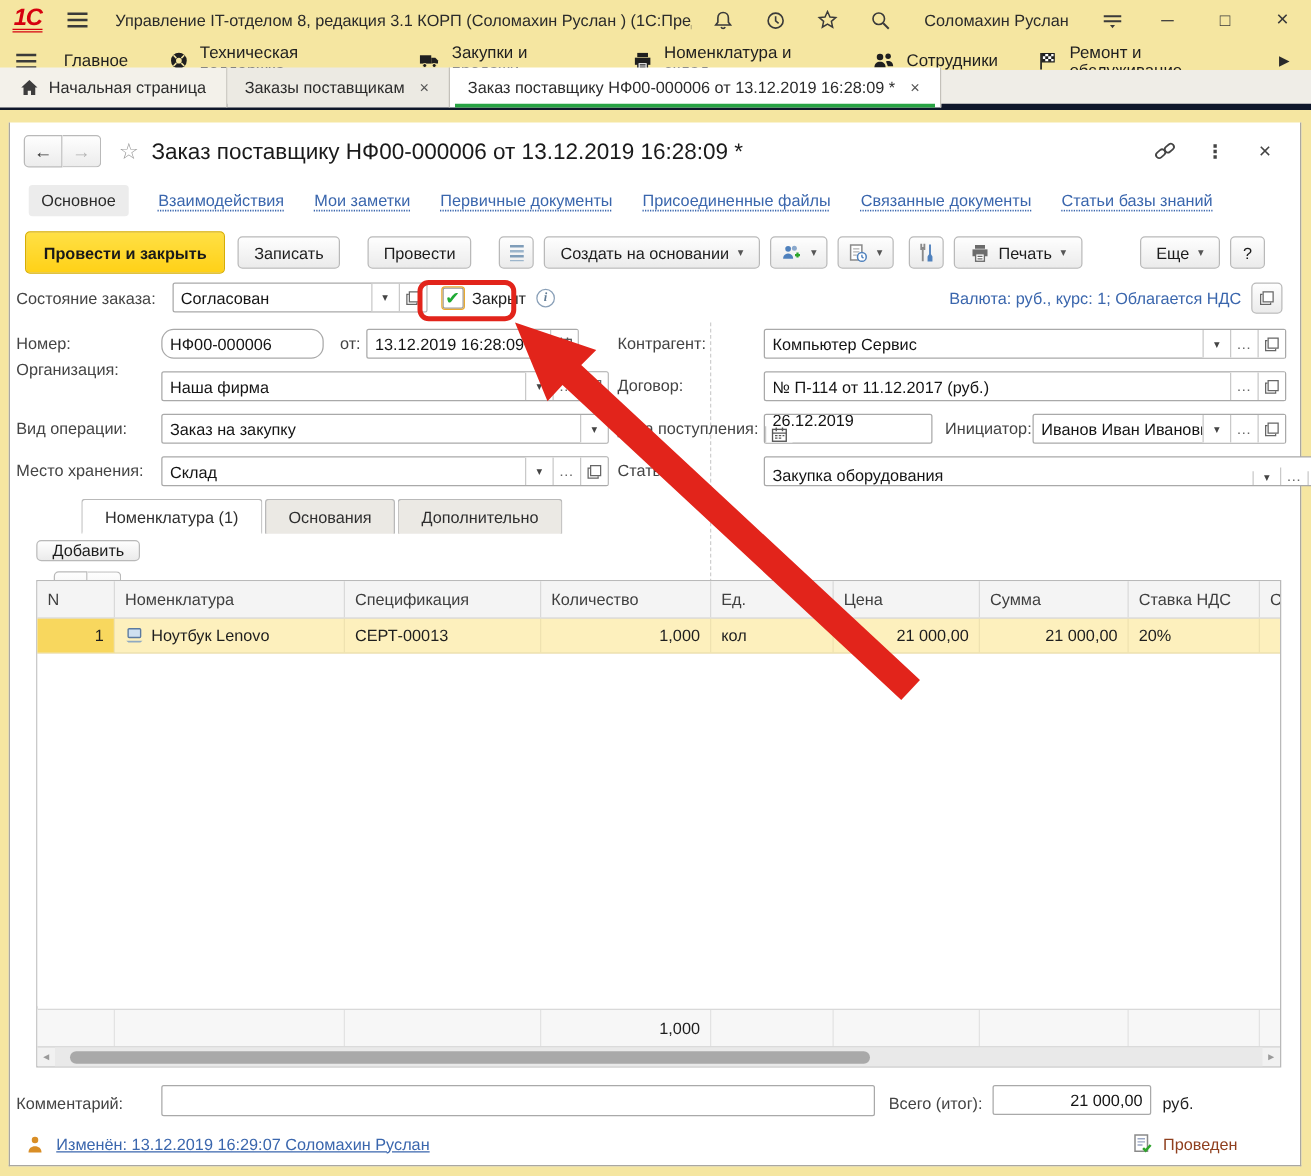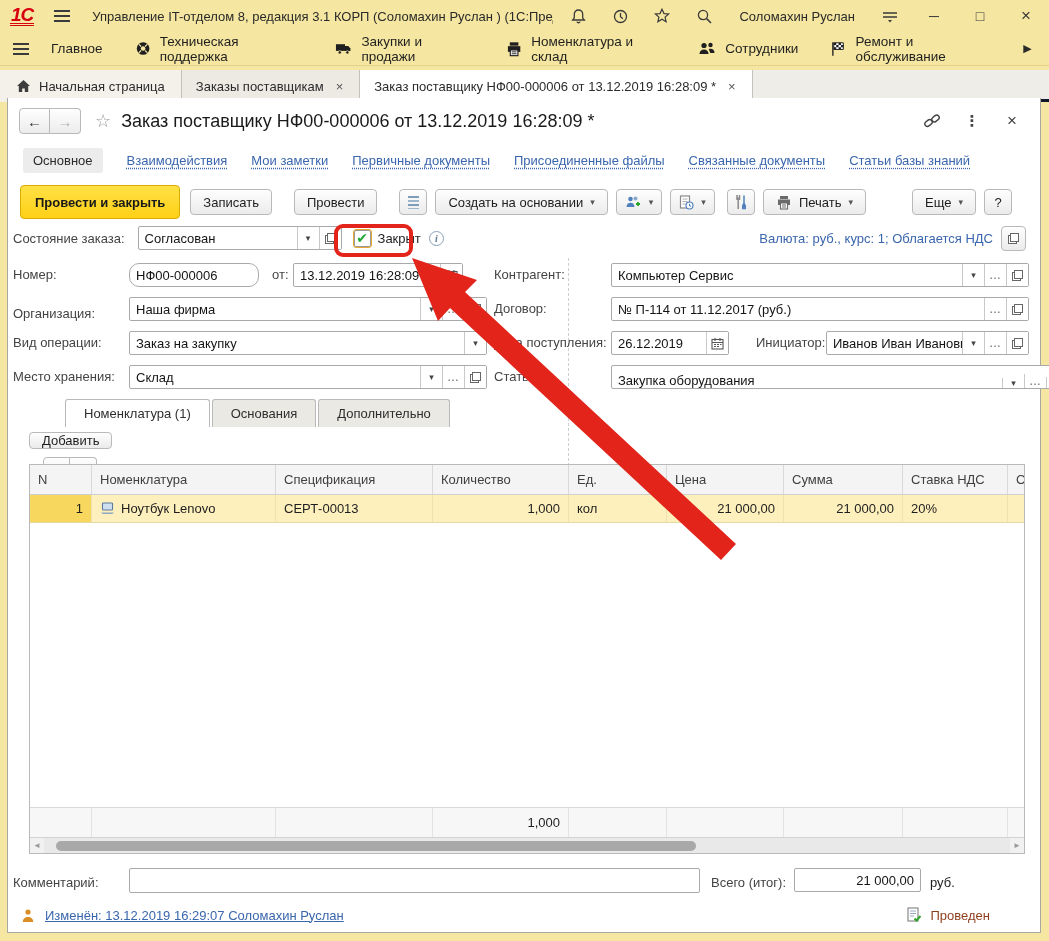--- a/index.html
+++ b/index.html
@@ -21,22 +21,22 @@
   .winctl { font-size:14px; color:#3a3a3a; width:26px; text-align:center; }
   .icon-svg { display:block; }
 
   
   .menubar { position:absolute; left:0; top:32px; width:100%; height:34px; background:#f5e6a1;
              display:flex; align-items:center; padding:0 10px; border-bottom:1px solid #e3d28a; }
   .mb-item { display:flex; align-items:center; gap:9px; padding:0 16px; height:100%; font-size:13.5px; color:#1f1f1f; cursor:default; }
   .mb-overflow { margin-left:auto; width:24px; text-align:center; color:#2a2a2a; font-size:11px; }
 
   
-  .tabbar { position:absolute; left:0; top:70px; width:100%; height:32px; background:#efede7;
-            display:flex; align-items:flex-start; border-bottom:3px solid #0f172a; }
+  .tabbar { position:absolute; left:0; top:56px; width:100%; height:32px; background:#efede7;
+            display:flex; align-items:center; border-bottom:5px solid #0f172a; }
   .home-tab { display:flex; align-items:center; gap:8px; padding:0 16px; height:32px; background:#f3f1ea;
               border-right:1px solid #c4c1ba; font-size:13px; color:#2b2b2b; }
   .wtab { display:flex; align-items:center; gap:10px; padding:0 14px; height:32px; background:#eceae3;
           border-right:1px solid #c4c1ba; font-size:13px; color:#2b2b2b; position:relative; }
   .wtab.active { background:#ffffff; }
   .wtab.active::after { content:""; position:absolute; left:4px; right:4px; bottom:0; height:3px; background:#27a343; }
   .tab-close { color:#555; font-size:13px; padding:0 2px; }
 
   
   .docwin { position:absolute; left:7px; top:98px; width:1034px; height:835px; background:#ffffff;
@@ -382,21 +382,21 @@
       <span class="fld-text">13.12.2019 16:28:09</span>
       <span class="seg">
         <svg class="icon-svg" width="13" height="13" viewBox="0 0 13 13">
             <rect x="1" y="2.5" width="11" height="9.5" fill="none" stroke="#555" stroke-width="1.1"></rect>
             <path d="M1 5.5h11M4 1v3M9 1v3" stroke="#555" stroke-width="1.1"></path>
             <path d="M3 7.5h2M6 7.5h2M9 7.5h1.5M3 9.5h2M6 9.5h2" stroke="#555" stroke-width="1"></path>
           </svg>
       </span>
     </div>
 
-    <span class="flabel" style="left:5px; top:204px;">Организация:</span>
+    <span class="flabel" style="left:5px; top:186px;">Организация:</span>
     <div class="fld abs" style="left:121px; top:199px; width:358px;">
       <span class="fld-text">Наша фирма</span>
       <span class="seg">▾</span>
       <span class="seg dots">…</span>
       <span class="seg">
           <span class="openicon"></span>
         </span>
     </div>
 
     <span class="flabel" style="left:5px; top:233px;">Вид операции:</span>
@@ -428,21 +428,21 @@
     <span class="flabel" style="left:486px; top:199px;">Договор:</span>
     <div class="fld abs" style="left:603px; top:199px; width:418px;">
       <span class="fld-text">№ П-114 от 11.12.2017 (руб.)</span>
       <span class="seg dots">…</span>
       <span class="seg">
           <span class="openicon"></span>
         </span>
     </div>
 
     <span class="flabel" style="left:486px; top:233px;">Дата поступления:</span>
-    <div class="fld abs" style="left:603px; top:233px; width:118px;">
+    <div class="fld abs" style="left:603px; top:233px; width:135px;flex-direction:column;">
       <span class="fld-text">26.12.2019</span>
       <span class="seg">
         <svg class="icon-svg" width="13" height="13" viewBox="0 0 13 13">
             <rect x="1" y="2.5" width="11" height="9.5" fill="none" stroke="#555" stroke-width="1.1"></rect>
             <path d="M1 5.5h11M4 1v3M9 1v3" stroke="#555" stroke-width="1.1"></path>
             <path d="M3 7.5h2M6 7.5h2M9 7.5h1.5M3 9.5h2M6 9.5h2" stroke="#555" stroke-width="1"></path>
           </svg>
       </span>
     </div>
     <span class="flabel" style="left:748px; top:233px;">Инициатор:</span>

